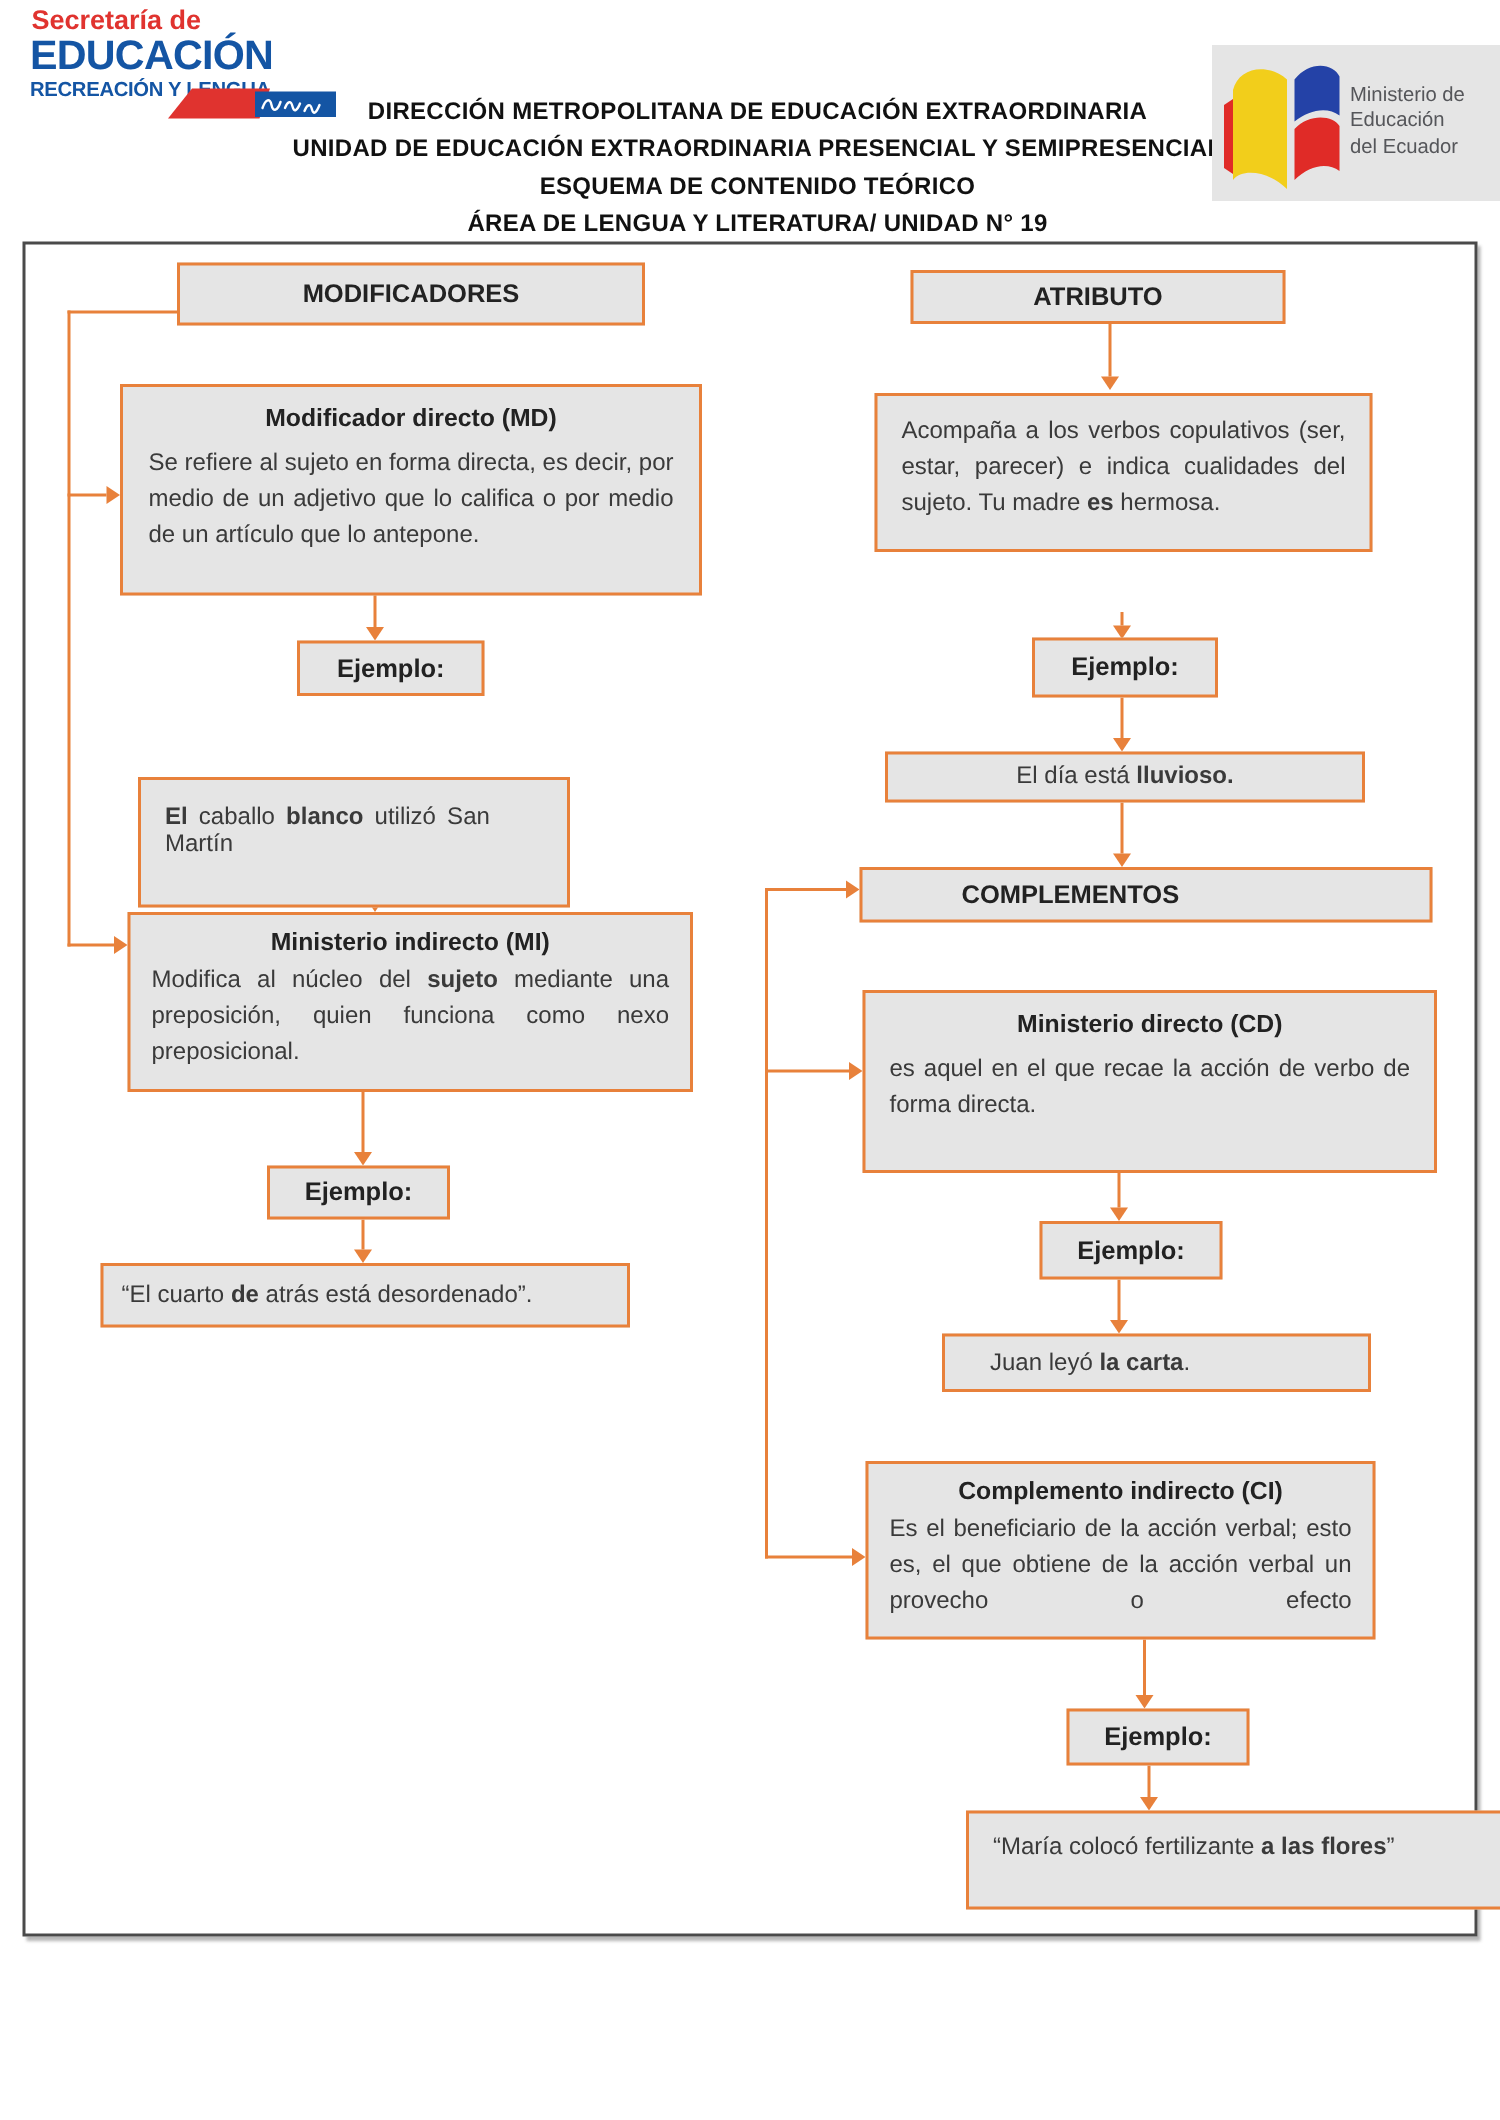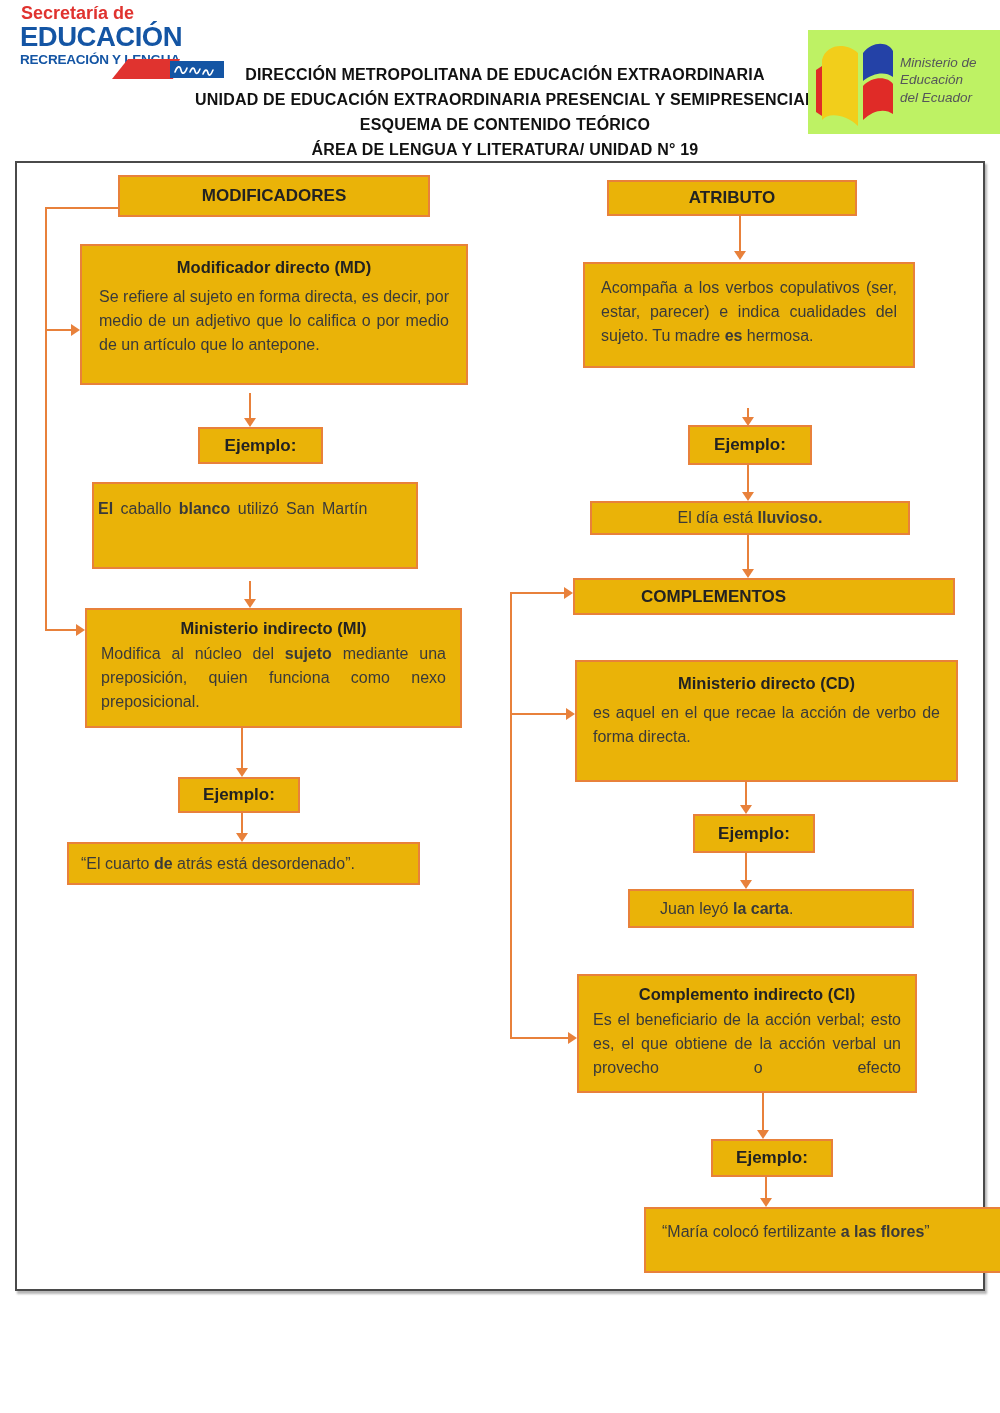--- a/index.html
+++ b/index.html
@@ -16,31 +16,31 @@
   .hdr{
     position:absolute;left:0;top:62px;width:1010px;text-align:center;
     font-weight:bold;color:#111;font-size:16px;line-height:25px;z-index:1;
     letter-spacing:.2px;white-space:nowrap;
   }
   .logo-left{position:absolute;left:20px;top:4px;width:190px;z-index:2;line-height:1;}
   .ll1{color:#E0332F;font-weight:bold;font-size:18px;margin:0 0 1px 1px;}
   .ll2{color:#1455A4;font-weight:bold;font-size:27.5px;letter-spacing:-.5px;}
   .ll3{color:#1455A4;font-weight:bold;font-size:13.5px;margin-top:2px;letter-spacing:-.2px;}
   .ribbon{position:absolute;left:92px;top:54px;}
-  .logo-right{position:absolute;left:808px;top:30px;width:192px;height:104px;background:#bef264;z-index:3;font-style:italic;}
+  .logo-right{position:absolute;left:808px;top:30px;width:192px;height:104px;background:#e5e5e5;z-index:3;}
   .book{position:absolute;left:8px;top:4px;}
   .ministry-text{position:absolute;left:92px;top:24px;color:#55565A;font-size:13.5px;line-height:1.28;}
   
   .frame{
     position:absolute;left:15px;top:161px;width:970px;height:1130px;
     border:2px solid var(--frame);box-sizing:border-box;background:#fff;
     box-shadow:2px 3px 2px rgba(90,90,90,.45);
   }
   
-  .box{position:absolute;background:#eab308;border:2px solid var(--accent);box-sizing:border-box;z-index:2;}
+  .box{position:absolute;background:#e5e5e5;border:2px solid var(--accent);box-sizing:border-box;z-index:2;}
   .tbox{display:flex;align-items:center;justify-content:center;font-weight:bold;font-size:17px;color:#222;}
   .ebox{display:flex;align-items:center;justify-content:center;font-weight:bold;font-size:17px;color:#222;}
   .btitle{font-weight:bold;font-size:16.5px;text-align:center;color:#222;margin:2px 0 8px 0;}
   .body{font-size:16px;line-height:1.5;text-align:justify;color:#3a3a3a;}
   .justify-all{text-align:justify;text-align-last:justify;}
   .plain{font-size:16px;color:#3a3a3a;}
   
   .vline,.hline{position:absolute;background:var(--accent);z-index:1;}
   .vline{width:2px;}.hline{height:2px;}
   .varrow{position:absolute;width:2px;background:var(--accent);z-index:1;}
@@ -113,30 +113,30 @@
   <div class="varrow" style="left:241px;top:813px;height:20px"></div>
   <div class="varrow" style="left:745px;top:782px;height:23px"></div>
   <div class="varrow" style="left:745px;top:853px;height:27px"></div>
   <div class="varrow" style="left:762px;top:1093px;height:37px"></div>
   <div class="varrow" style="left:765px;top:1177px;height:21px"></div>
 
   <div class="box tbox" style="left:118px;top:175px;width:312px;height:42px">
     <span>MODIFICADORES</span>
   </div>
 
-  <div class="box" style="left:80px;top:244px;width:388px;height:141px;padding:10px 17px">
+  <div class="box" style="left:80px;top:256px;width:388px;height:141px;padding:10px 17px">
     <div class="btitle"><b>Modificador directo (MD</b>)</div>
     <div class="body">Se refiere al sujeto en forma directa, es decir, por medio de un adjetivo que lo califica o por medio de un artículo que lo antepone.</div>
   </div>
 
   <div class="box ebox" style="left:198px;top:427px;width:125px;height:37px">
     <span>Ejemplo:</span>
   </div>
 
-  <div class="box" style="left:92px;top:482px;width:326px;height:87px;padding:16px 0 0 4px">
+  <div class="box" style="left:92px;top:518px;width:288px;height:87px;padding:16px 0 0 16px">
     <div class="plain" style="word-spacing:3px"><b>El</b> caballo <b>blanco</b> utilizó San Martín</div>
   </div>
 
   <div class="box" style="left:85px;top:608px;width:377px;height:120px;padding:7px 14px">
     <div class="btitle" style="margin-bottom:4px">Ministerio indirecto (MI)</div>
     <div class="body justify-all">Modifica al núcleo del <b>sujeto</b> mediante una preposición, quien funciona como nexo preposicional.</div>
   </div>
 
   <div class="box ebox" style="left:178px;top:777px;width:122px;height:36px">
     <span>Ejemplo:</span>

